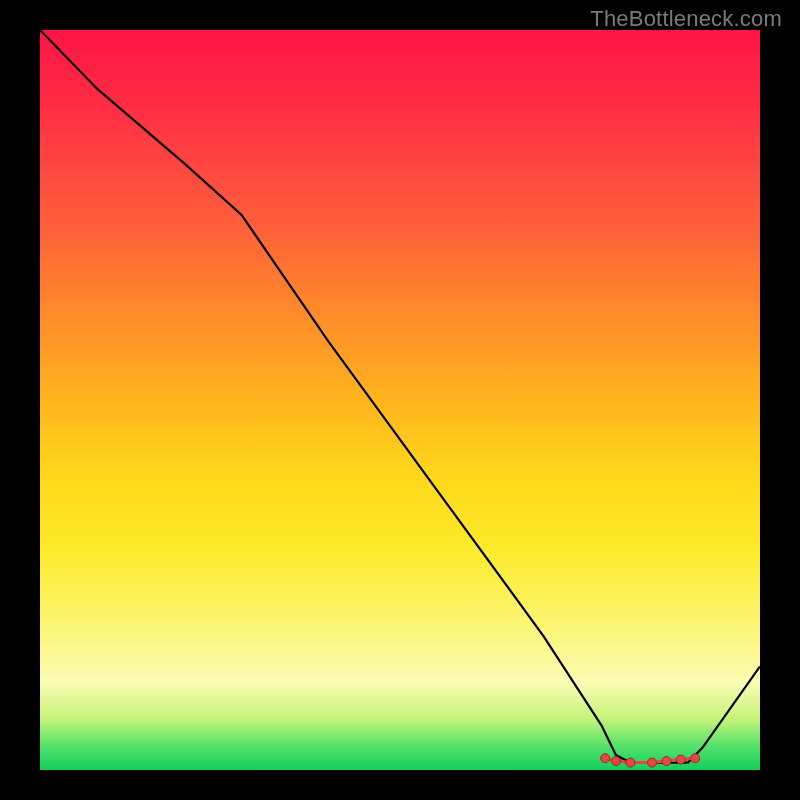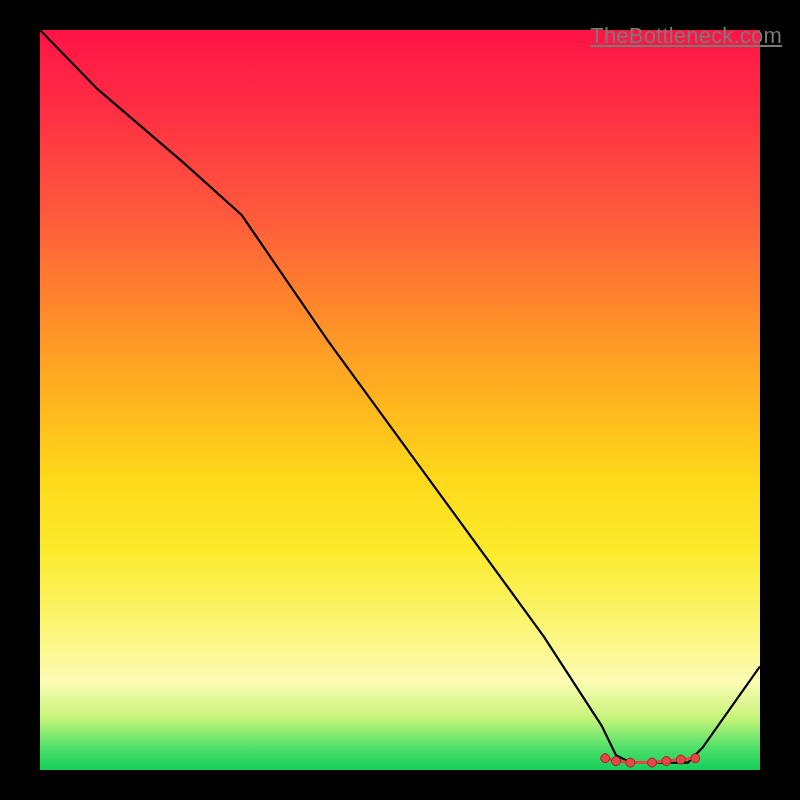--- a/index.html
+++ b/index.html
@@ -12,27 +12,26 @@
     font-family: Arial, Helvetica, sans-serif;
   }
   .frame {
     position: relative;
     width: 800px;
     height: 800px;
     background: #000;
   }
   .watermark {
     position: absolute;
-    top: 23px;
+    top: 6px;
     right: 18px;
     color: #7a7a7a;
     font-size: 22px;
     letter-spacing: 0.2px;
     z-index: 10;
-    text-decoration: underline;
   }
   .plot {
     position: absolute;
     left: 40px;
     top: 30px;
     width: 720px;
     height: 740px;
   }
   .gradient-layer {
     position: absolute;

